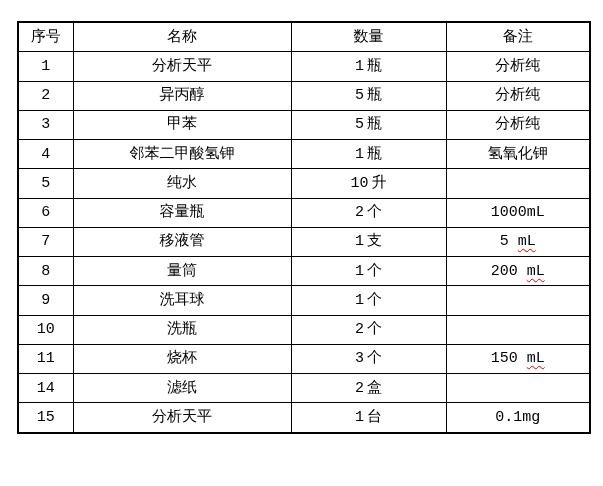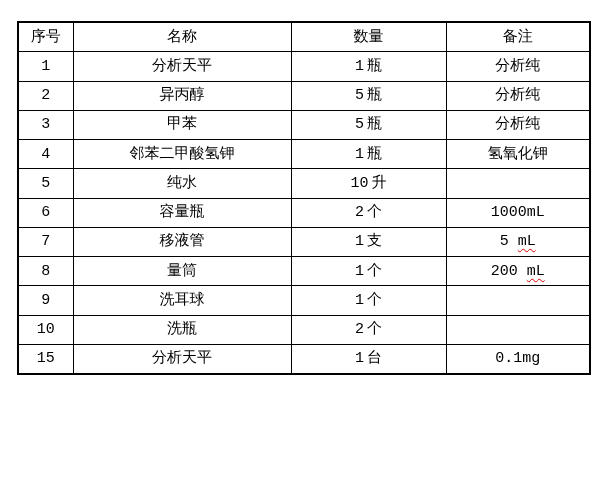--- a/index.html
+++ b/index.html
@@ -136,23 +136,35 @@
     <td><span></span><span class="wavy"></span></td>
   </tr>
 
   <tr>
     <td>10</td>
     <td>洗瓶</td>
     <td><span>2</span><span class="unit">个</span></td>
     <td><span></span><span class="wavy"></span></td>
   </tr>
 
+  <tr>
+    <td>11</td>
+    <td>烧杯</td>
+    <td><span>3</span><span class="unit">个</span></td>
+    <td><span>150 </span><span class="wavy">mL</span></td>
+  </tr>
 
 
 
+  <tr>
+    <td>14</td>
+    <td>滤纸</td>
+    <td><span>2</span><span class="unit">盒</span></td>
+    <td><span></span><span class="wavy"></span></td>
+  </tr>
 
   <tr>
     <td>15</td>
     <td>分析天平</td>
     <td><span>1</span><span class="unit">台</span></td>
     <td><span>0.1mg</span><span class="wavy"></span></td>
   </tr>
 </tbody>
   </table>
 </div>

